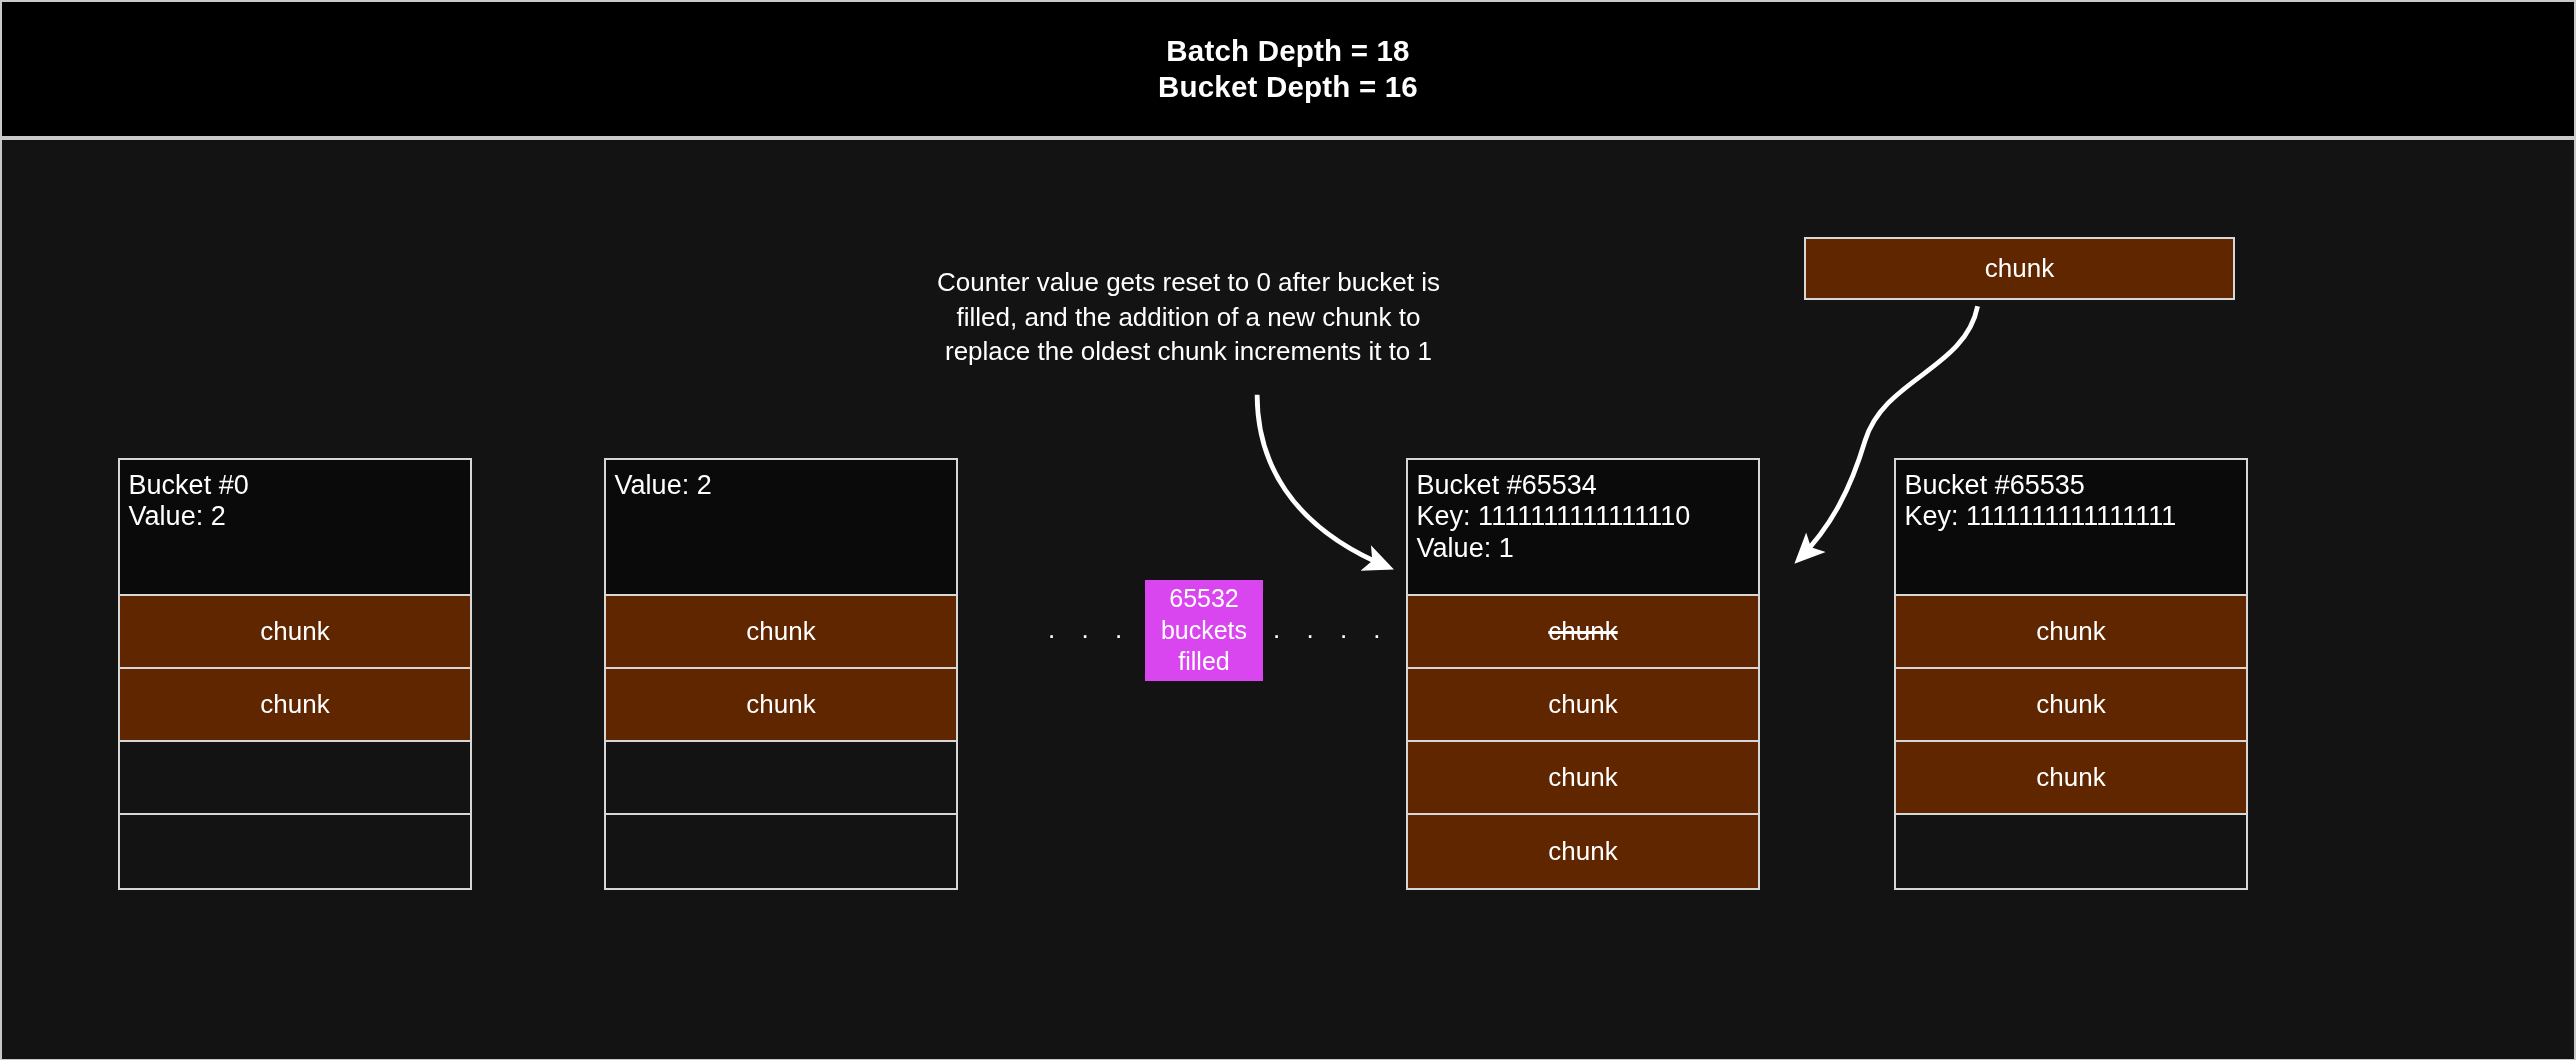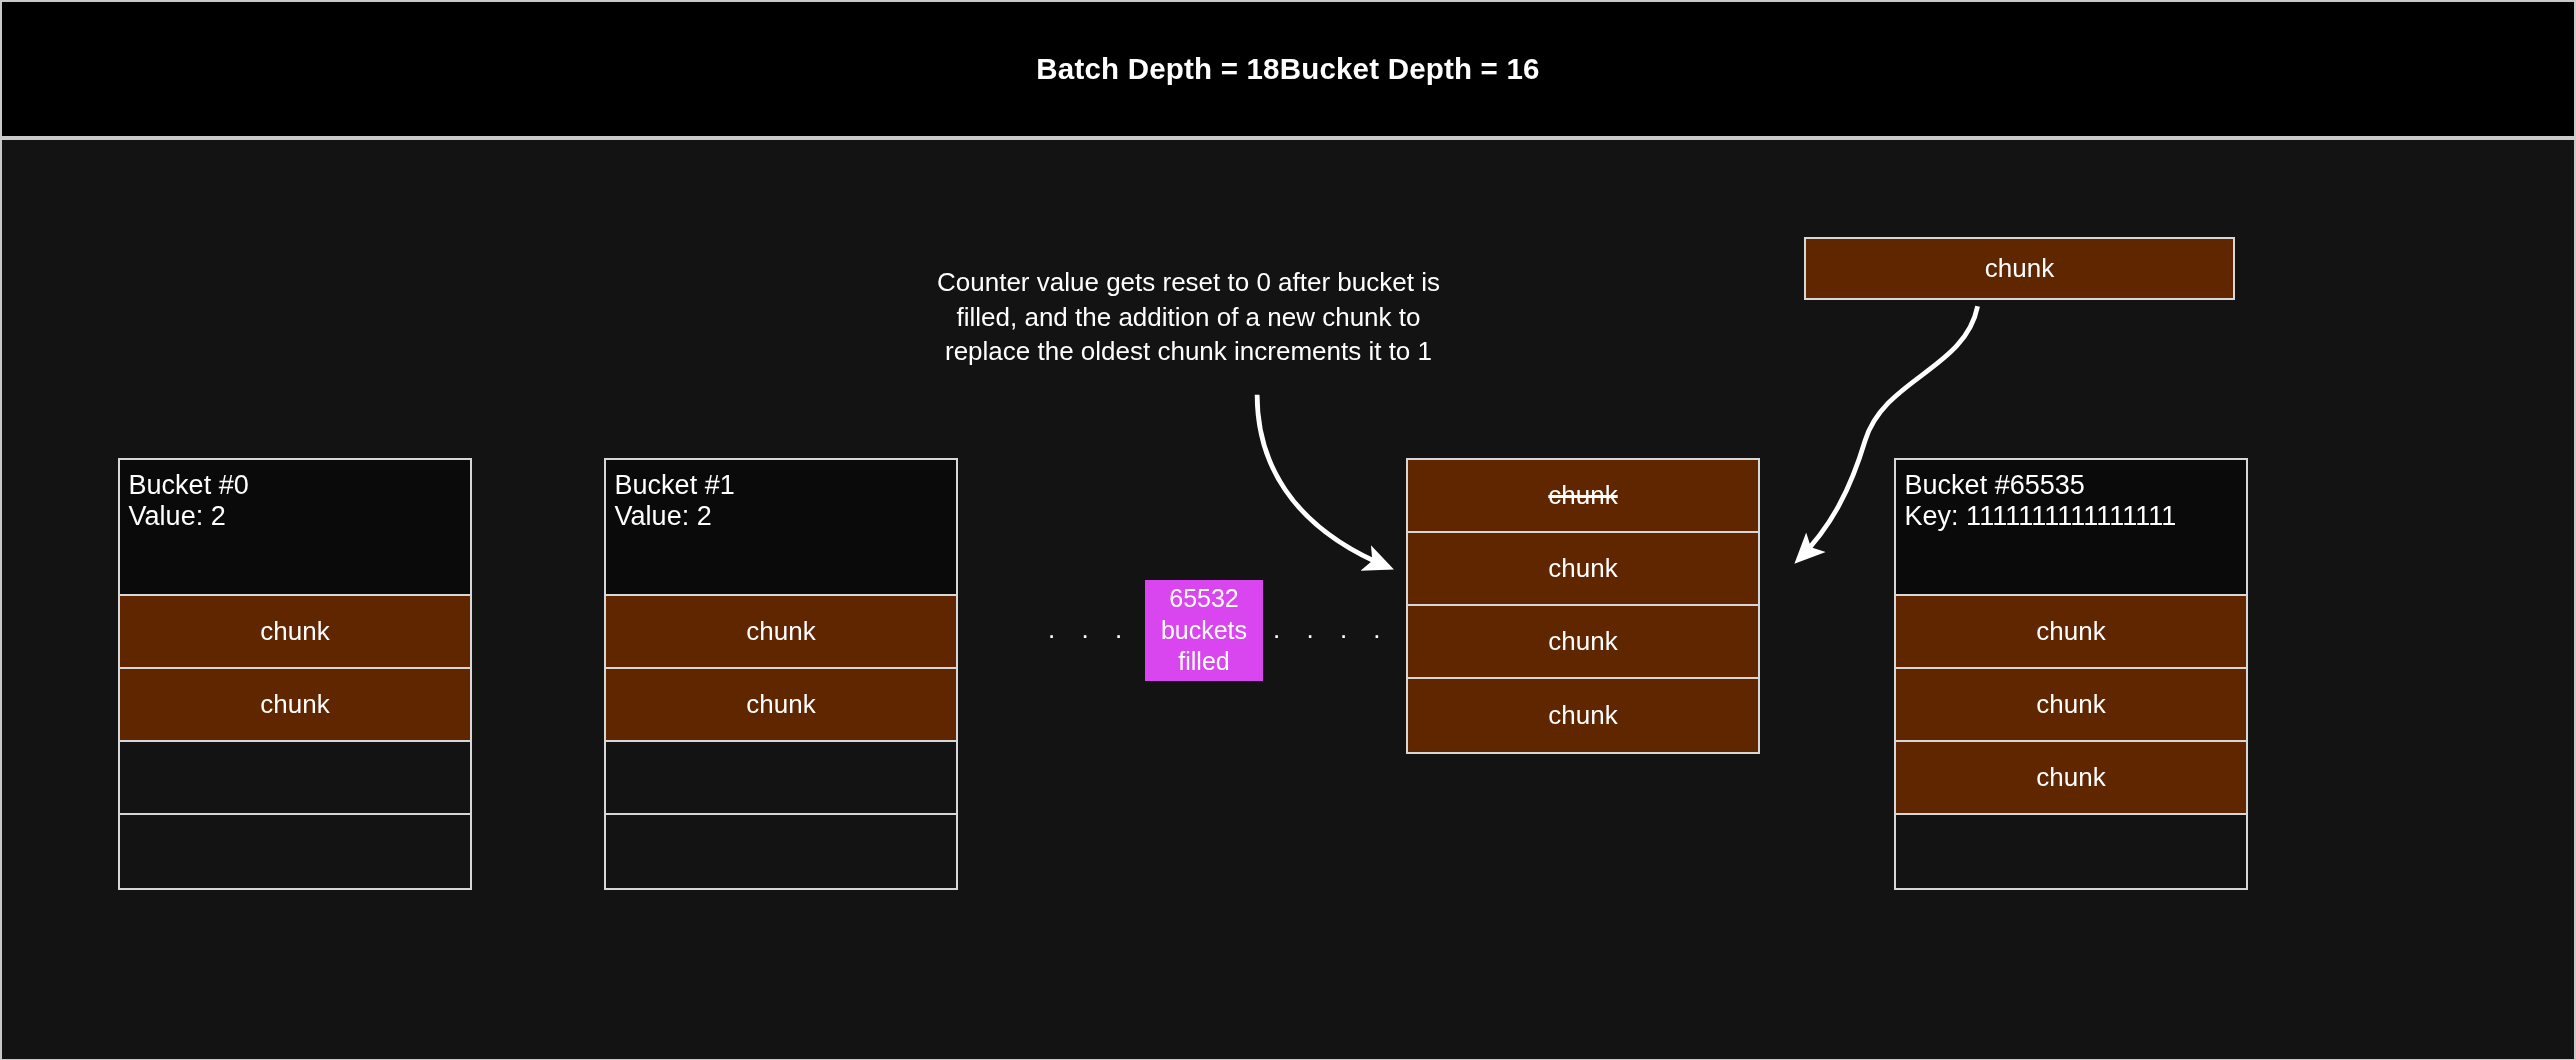--- a/index.html
+++ b/index.html
@@ -25,21 +25,21 @@
   #header-band {
     position: absolute;
     left: 0;
     top: 0;
     width: 100%;
     height: 138px;
     background: #000000;
     border-bottom: 4.8px solid #c9c9c9;
     box-sizing: border-box;
     display: flex;
-    flex-direction: row;
+    flex-direction: column;
     align-items: center;
     justify-content: center;
   }
   #header-band .hline {
     color: #ffffff;
     font-weight: bold;
     font-size: 29.5px;
     line-height: 1.22;
     letter-spacing: 0.2px;
     white-space: pre;
@@ -208,37 +208,41 @@
           </div>
           <div class="slot">
             <span class="slot-label"></span>
           </div>
           <div class="slot">
             <span class="slot-label"></span>
           </div>
         </div>
         <div class="bucket" style="left: 602px;">
           <div class="bucket-header">
-            <div>Bucket #1</div>
             <div>Value: 2</div>
           </div>
           <div class="slot filled">
             <span class="slot-label">chunk</span>
           </div>
           <div class="slot filled">
             <span class="slot-label">chunk</span>
           </div>
           <div class="slot">
             <span class="slot-label"></span>
           </div>
           <div class="slot">
             <span class="slot-label"></span>
           </div>
         </div>
         <div class="bucket" style="left: 1404px;">
+          <div class="bucket-header">
+            <div>Bucket #65534</div>
+            <div>Key: 1111111111111110</div>
+            <div>Value: 1</div>
+          </div>
           <div class="slot filled struck">
             <span class="slot-label">chunk</span>
           </div>
           <div class="slot filled">
             <span class="slot-label">chunk</span>
           </div>
           <div class="slot filled">
             <span class="slot-label">chunk</span>
           </div>
           <div class="slot filled">

